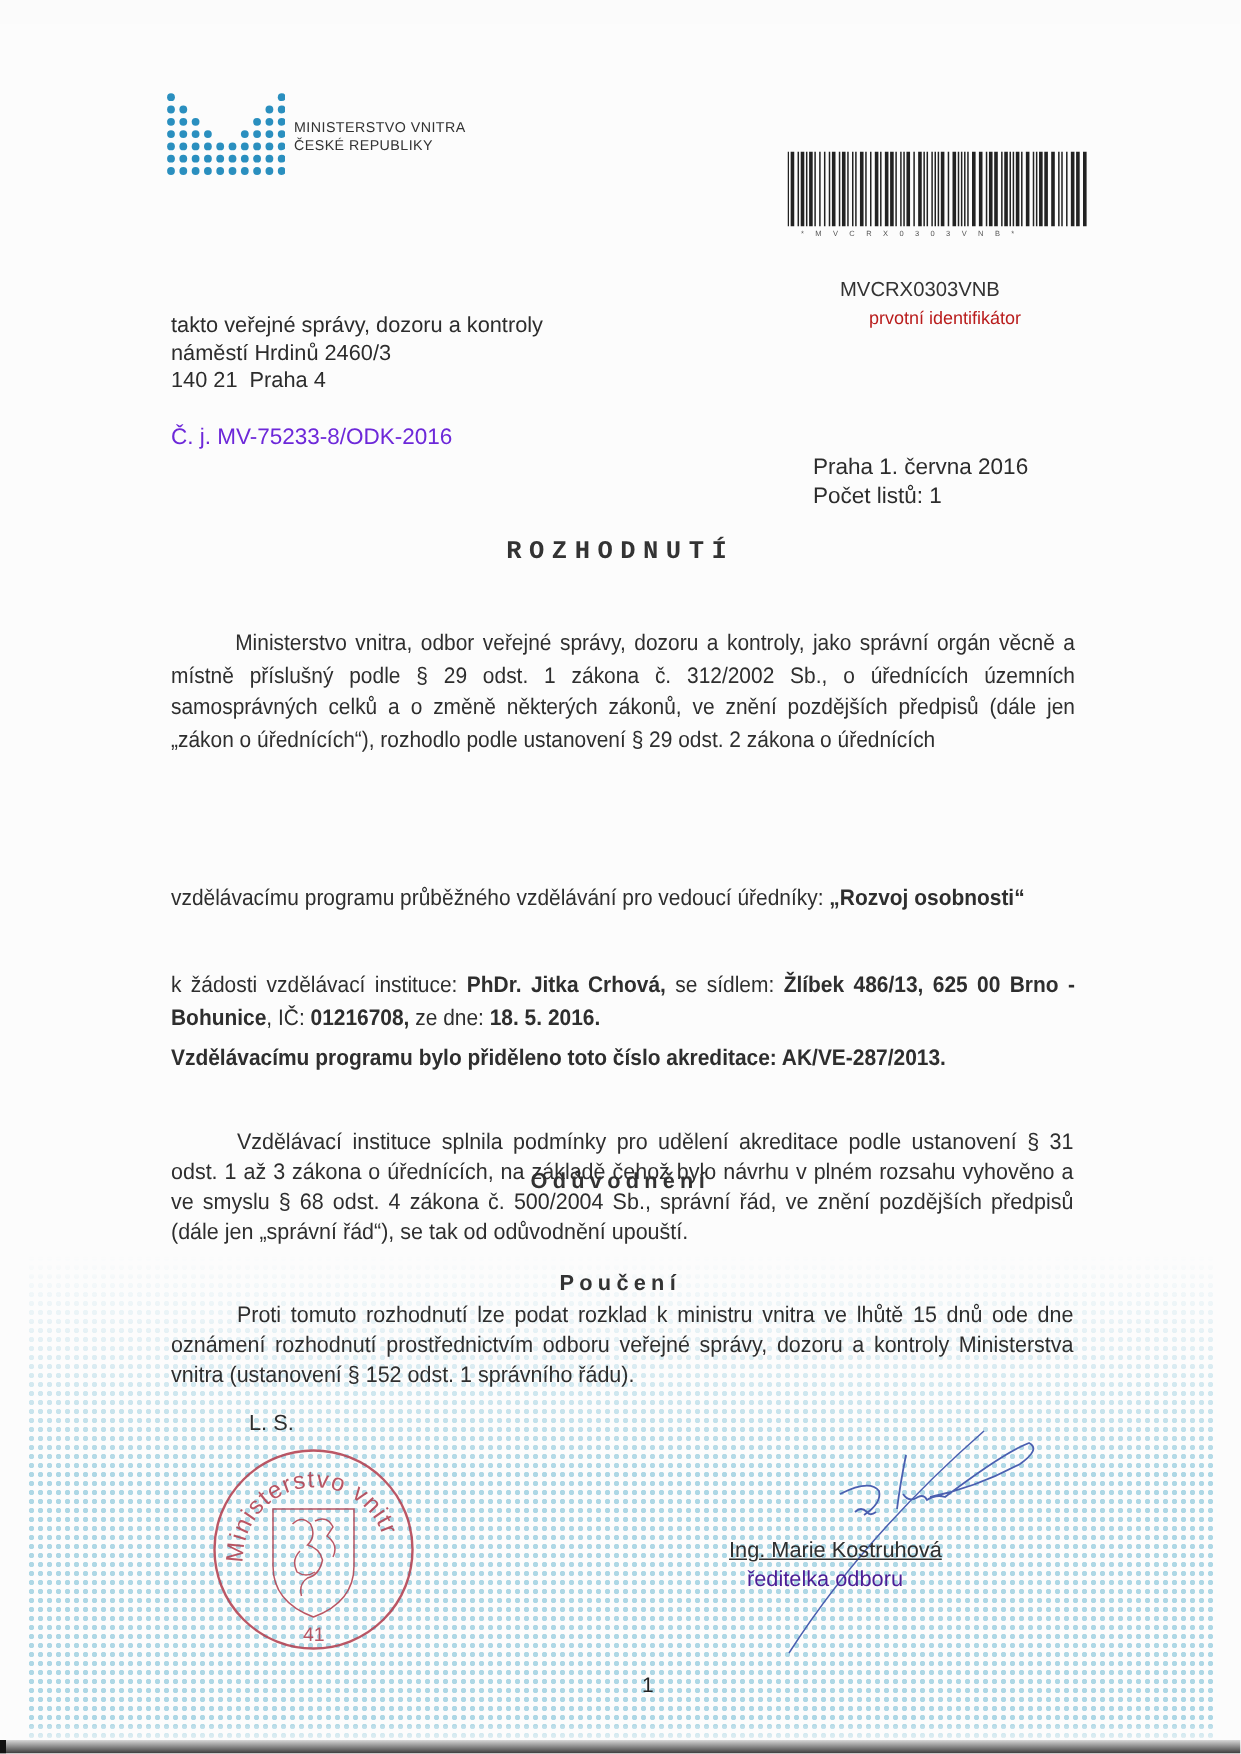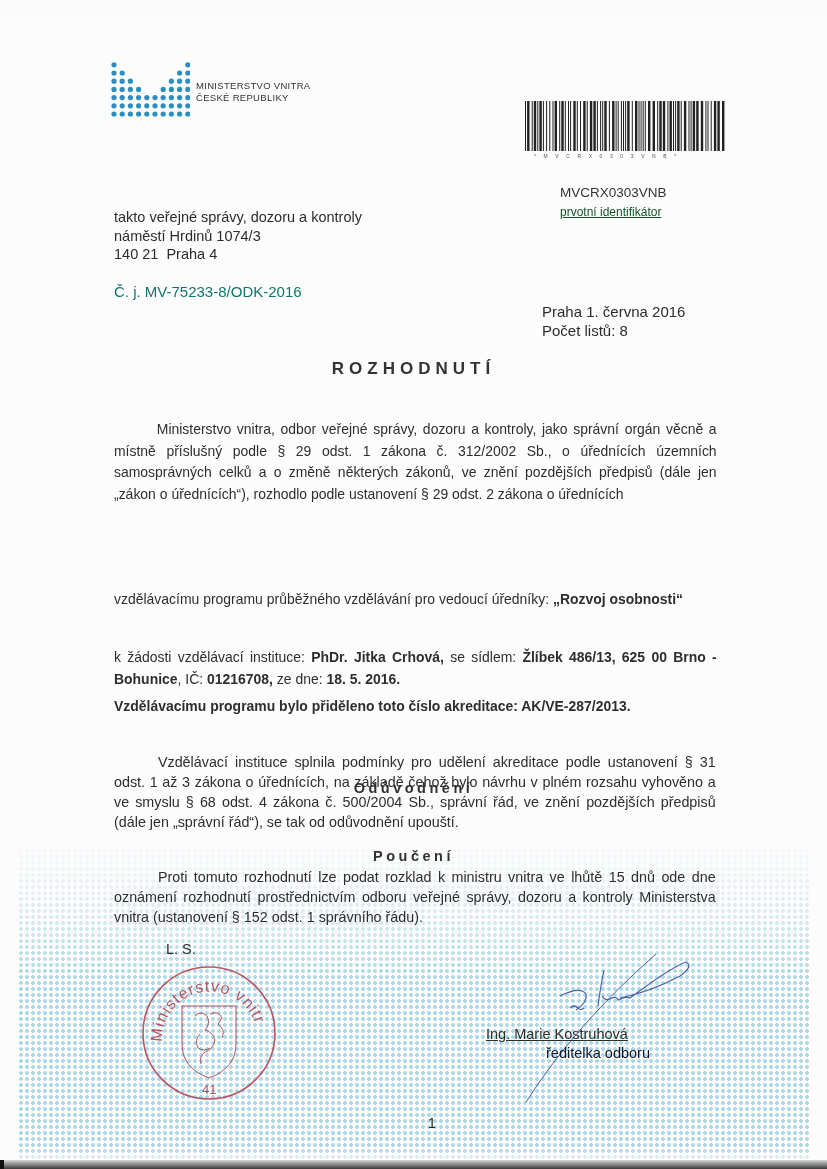--- a/index.html
+++ b/index.html
@@ -20,27 +20,27 @@
       -webkit-mask-image: linear-gradient(to bottom, rgba(0,0,0,0) 0%, rgba(0,0,0,0.35) 20%, rgba(0,0,0,1) 45%, rgba(0,0,0,1) 96%, rgba(0,0,0,0.2) 100%);
       mask-image: linear-gradient(to bottom, rgba(0,0,0,0) 0%, rgba(0,0,0,0.35) 20%, rgba(0,0,0,1) 45%, rgba(0,0,0,1) 96%, rgba(0,0,0,0.2) 100%);
     }
 
     .logo { position: absolute; left: 110px; top: 40px; width: 80px; height: 62px; }
     .logo-text { position: absolute; left: 196px; top: 64px; font-size: 9.5px; line-height: 12px; letter-spacing: 0.3px; color: #333; }
 
     .barcode { position: absolute; left: 525px; top: 85px; width: 202px; height: 50px; }
     .barcode-caption { position: absolute; left: 534px; top: 137px; width: 190px; font-size: 5px; letter-spacing: 7.6px; color: #555; white-space: nowrap; }
     .ident-code { position: absolute; left: 560px; top: 169px; width: 140px; text-align: left; font-size: 13.5px; color: #333; }
-    .ident-label { position: absolute; left: 560px; top: 189px; width: 140px; font-size: 12px; color: #14532d; text-decoration: underline; }
+    .ident-label { position: absolute; left: 560px; top: 189px; width: 140px; text-align: center; font-size: 12px; color: #b91c1c; }
 
     .dept { position: absolute; left: 114px; top: 192px; font-size: 14.5px; line-height: 18.5px; color: #2c2c2c; }
-    .ref { position: absolute; left: 114px; top: 267px; font-size: 15px; color: #0f766e; }
+    .ref { position: absolute; left: 114px; top: 267px; font-size: 15px; color: #6d28d9; }
     .place-date { position: absolute; left: 494px; top: 286px; font-size: 15px; line-height: 19px; color: #2c2c2c; margin-left: 48px; }
 
-    .title { position: absolute; left: 0; width: 827px; text-align: center; font-weight: bold; font-size: 17px; letter-spacing: 5px; top: 343px; color: #333; }
+    .title { position: absolute; left: 0; width: 827px; text-align: center; font-weight: bold; font-size: 17px; letter-spacing: 5px; top: 343px; color: #333; font-family: Liberation Mono, monospace; }
     .body-text {
       position: absolute; left: 114px; width: 603px; font-family: "Liberation Sans", sans-serif;
       font-size: 15px; line-height: 21.5px; text-align: justify; color: #2e2e2e;
       transform: scaleX(0.93); transform-origin: left top; width: 648px;
     }
     .p1 { top: 402px; }
     .indent { text-indent: 46px; display: block; }
     .center-head { position: absolute; left: 0; width: 827px; text-align: center; font-weight: bold; font-size: 14.5px; color: #333; }
     .takto { top: 500px; letter-spacing: 4px; }
     .obnovuje { top: 536px; letter-spacing: 4.5px; }
@@ -50,21 +50,21 @@
     .oduv { top: 716px; letter-spacing: 3.5px; margin-top: 48px; }
     .p5 { top: 736px; line-height: 20px; transform: scaleX(0.955); width: 630px; }
     .pouc { top: 832px; letter-spacing: 3.5px; }
     .p6 { top: 851px; line-height: 20px; transform: scaleX(0.955); width: 630px; }
     b { font-weight: bold; }
 
     .ls { position: absolute; left: 166px; top: 925px; font-size: 14.5px; color: #2e2e2e; }
     .stamp { position: absolute; left: 140px; top: 948px; width: 138px; height: 138px; }
     .signature { position: absolute; left: 470px; top: 930px; width: 250px; height: 160px; }
     .signer-name { position: absolute; left: 486px; top: 1010px; font-size: 14.5px; color: #2e2e2e; text-decoration: underline; }
-    .signer-role { position: absolute; left: 498px; top: 1029px; font-size: 14.5px; color: #0f172a; margin-left: 48px; }
+    .signer-role { position: absolute; left: 498px; top: 1029px; font-size: 14.5px; color: #4c1d95; }
     .page-num { position: absolute; left: 428px; top: 1099px; font-size: 14px; color: #222; }
   </style>
 </head>
 <body>
 
 <div class="page">
   <div class="dots"></div>
 
   <svg class="logo" id="logo" viewBox="0 0 80 62">
       <circle cx="4" cy="58" r="2.6" fill="#2a8fbf"></circle>
@@ -188,27 +188,27 @@
       <rect x="188.89999999999986" y="0" width="2.4" height="50" fill="#222"></rect>
       <rect x="192.39999999999986" y="0" width="2.4" height="50" fill="#222"></rect>
       <rect x="196.99999999999986" y="0" width="2.4" height="50" fill="#222"></rect>
     </svg>
   <div class="barcode-caption">*MVCRX0303VNB*</div>
   <div class="ident-code">MVCRX0303VNB</div>
   <div class="ident-label">prvotní identifikátor</div>
 
   <div class="dept">
     <div>takto veřejné správy, dozoru a kontroly</div>
-    <div>náměstí Hrdinů 1074/3</div>
+    <div>náměstí Hrdinů 2460/3</div>
     <div style="white-space:pre">140 21  Praha 4</div>
   </div>
   <div class="ref">Č. j. MV-75233-8/ODK-2016</div>
   <div class="place-date">
     <div>Praha 1. června 2016</div>
-    <div>Počet listů: 8</div>
+    <div>Počet listů: 1</div>
   </div>
 
   <div class="title">ROZHODNUTÍ</div>
 
   <div class="body-text p1">
     <span class="indent">Ministerstvo vnitra, odbor veřejné správy, dozoru a kontroly, jako správní orgán věcně a místně příslušný podle § 29 odst. 1 zákona č. 312/2002 Sb., o úřednících územních samosprávných celků a o změně některých zákonů, ve znění pozdějších předpisů (dále jen „zákon o úřednících“), rozhodlo podle ustanovení § 29 odst. 2 zákona o úřednících</span>
   </div>
 
 
   <div class="body-text p2"><span>vzdělávacímu programu průběžného vzdělávání pro vedoucí úředníky: </span><b>„Rozvoj osobnosti“</b></div>

